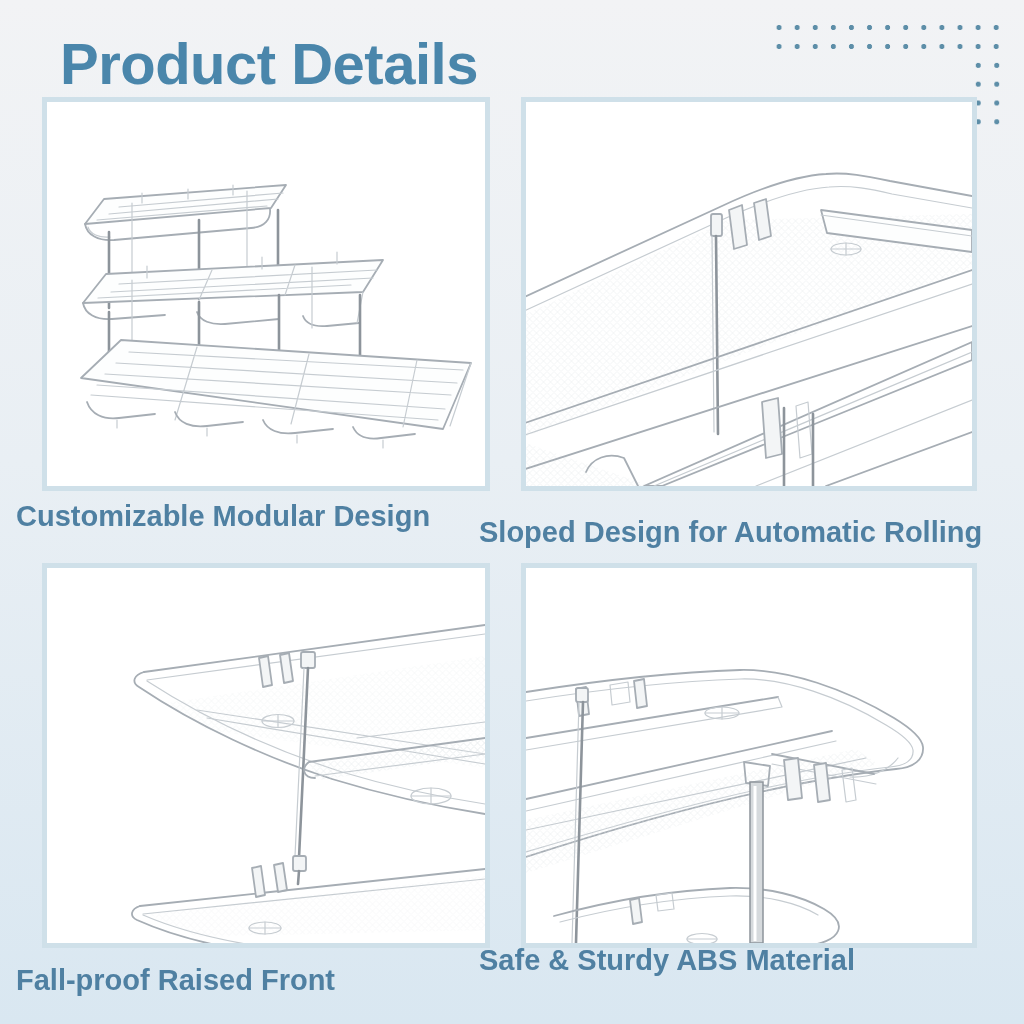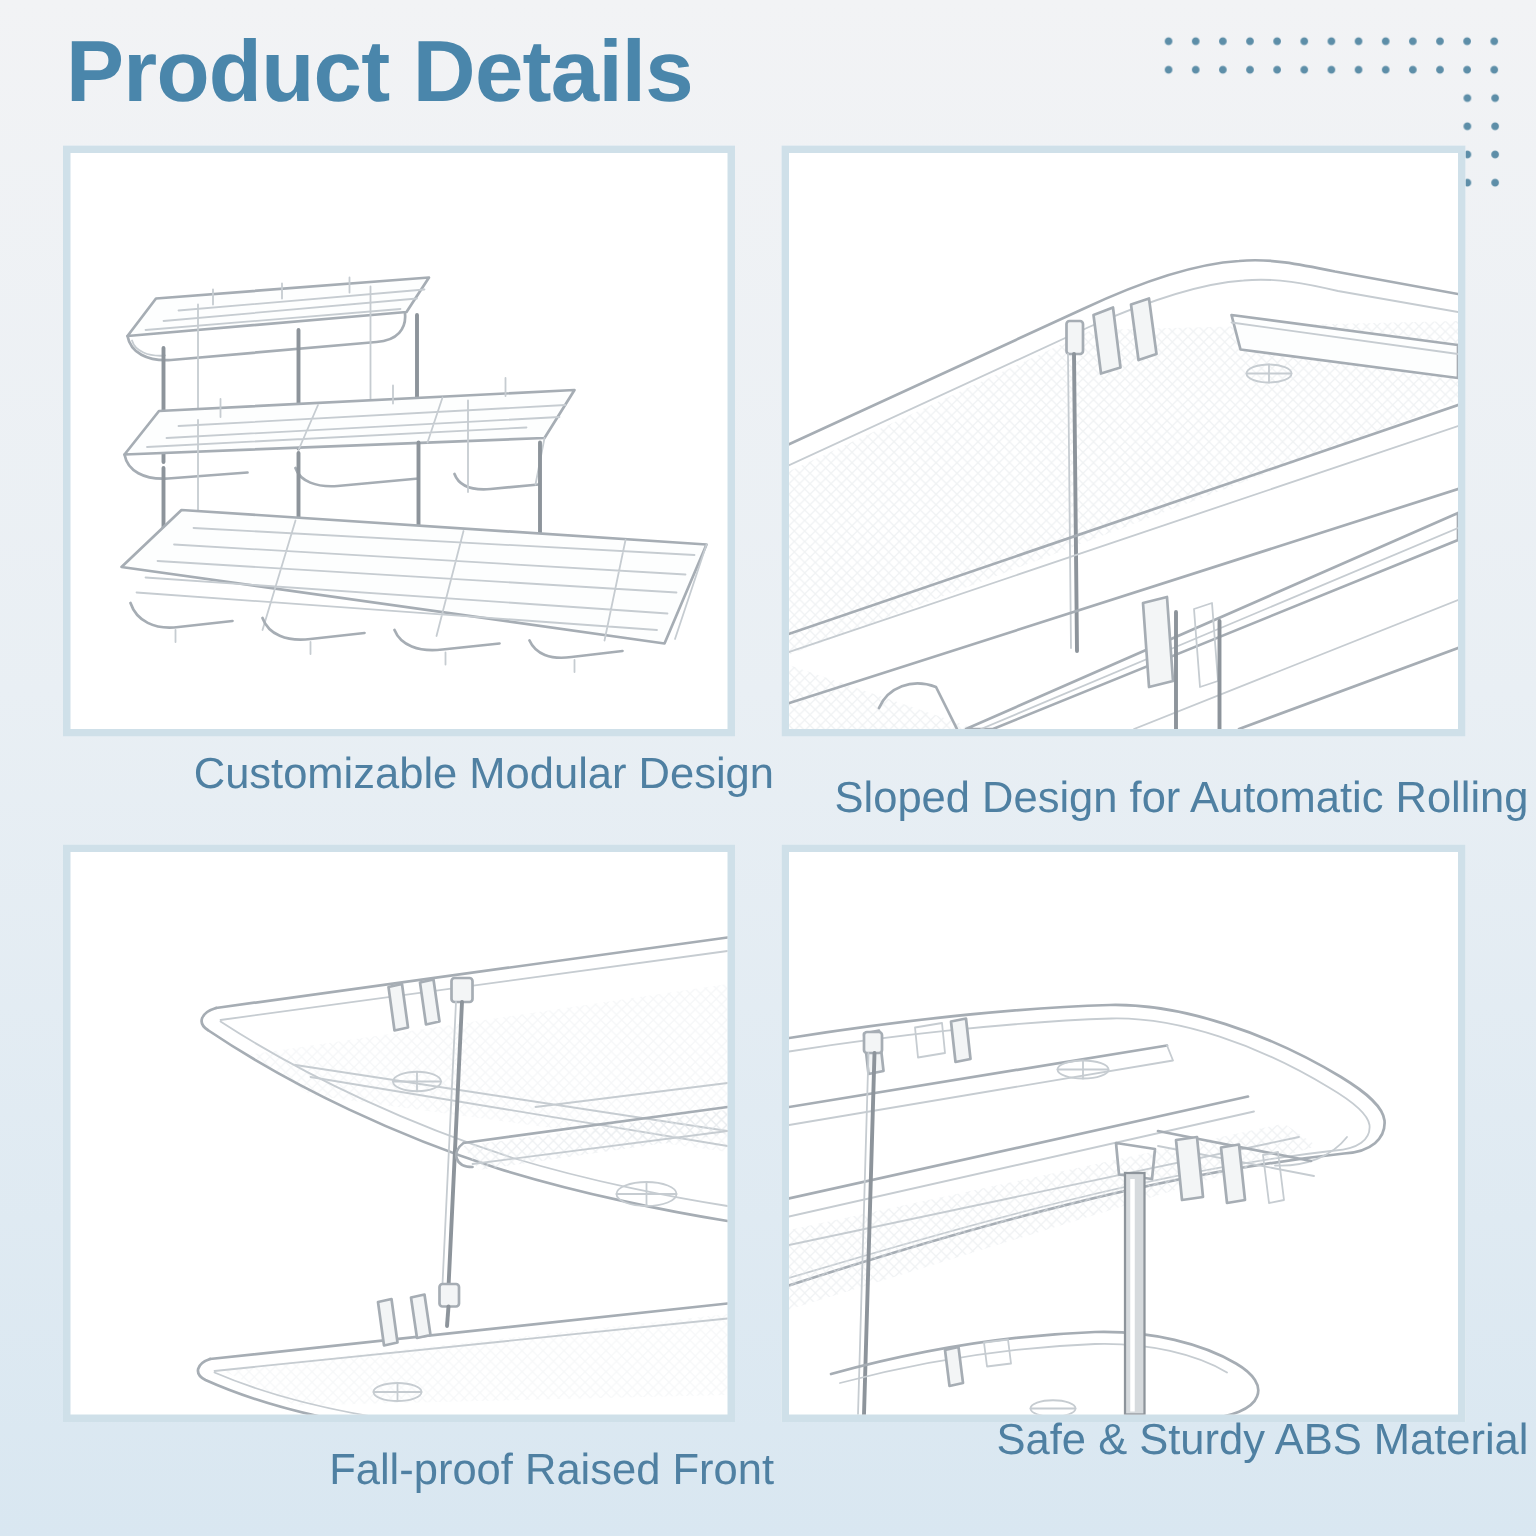--- a/index.html
+++ b/index.html
@@ -13,43 +13,43 @@
     --background-bottom:#d9e7f1;
   }
   *{box-sizing:border-box;}
   html,body{margin:0;padding:0;width:1024px;height:1024px;}
   body{
     position:relative;overflow:hidden;
     font-family:"Liberation Sans",sans-serif;
     background:linear-gradient(180deg,var(--background-top) 0%,var(--background-middle) 45%,var(--background-bottom) 100%);
   }
   .page-title{
-    position:absolute;left:44px;top:14px;margin:0;
+    position:absolute;left:44px;top:14px;margin:16px;
     font-size:58px;font-weight:bold;letter-spacing:-0.5px;
     color:var(--title-color);
   }
   .dots{
     position:absolute;
     background-image:radial-gradient(circle,var(--dots-color) 2.2px,rgba(0,0,0,0) 2.9px);
   }
   .dots-h{left:770px;top:18px;width:236px;height:39px;background-size:18.1px 19px;}
   .dots-v{left:969px;top:56px;width:37px;height:76px;background-size:18.5px 18.8px;}
   .panel{
     position:absolute;
     background:var(--panel-background);
     border:5px solid var(--panel-border-color);
   }
   .panel svg{display:block;width:100%;height:100%;}
   .panel-1{left:42px;top:97px;width:448px;height:394px;}
   .panel-2{left:521px;top:97px;width:456px;height:394px;}
   .panel-3{left:42px;top:563px;width:448px;height:385px;}
   .panel-4{left:521px;top:563px;width:456px;height:385px;}
   .caption{
-    position:absolute;text-align:right;white-space:nowrap;
-    font-size:29px;font-weight:400;color:var(--caption-color);
+    position:absolute;text-align:left;white-space:nowrap;
+    font-size:29px;font-weight:700;color:var(--caption-color);
   }
   .caption-1{left:16px;top:500px;width:500px;}
   .caption-2{left:479px;top:516px;width:540px;}
   .caption-3{left:16px;top:964px;width:500px;}
   .caption-4{left:479px;top:944px;width:540px;}
   
   .s1{stroke:#a6adb4;stroke-width:1.8;fill:none;stroke-linecap:round;stroke-linejoin:round;}
   .s2{stroke:#c6ccd1;stroke-width:1.2;fill:none;stroke-linecap:round;stroke-linejoin:round;}
   .s3{stroke:#8d949b;stroke-width:2.6;fill:none;stroke-linecap:round;}
   .ftray{fill:#fdfefe;}

